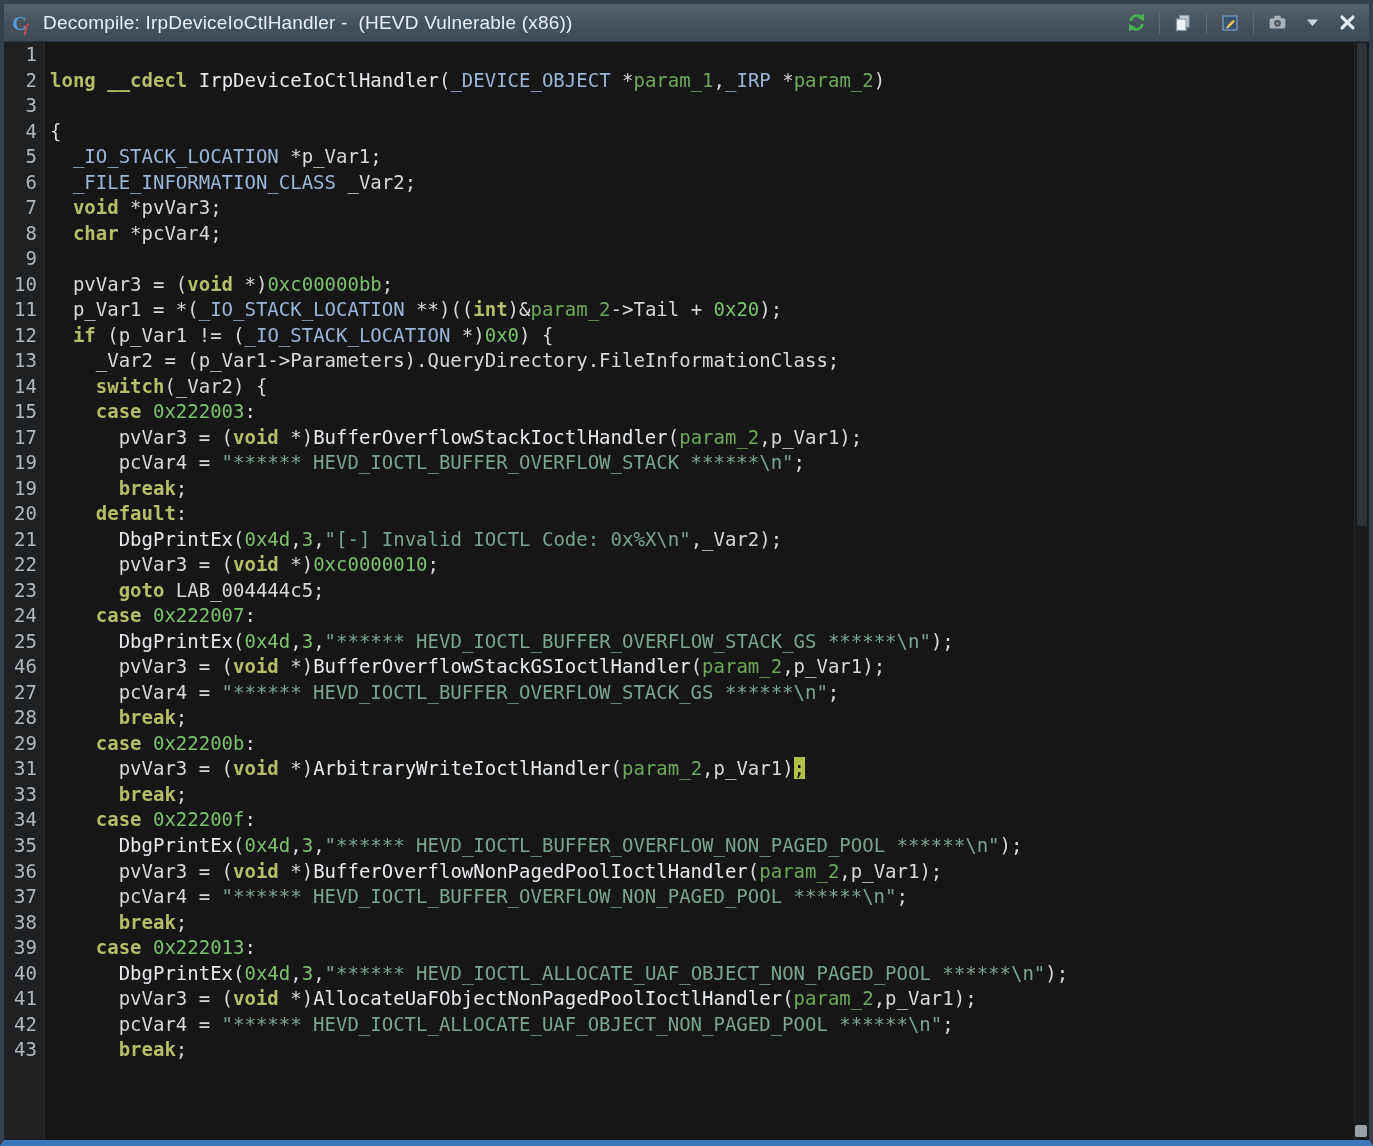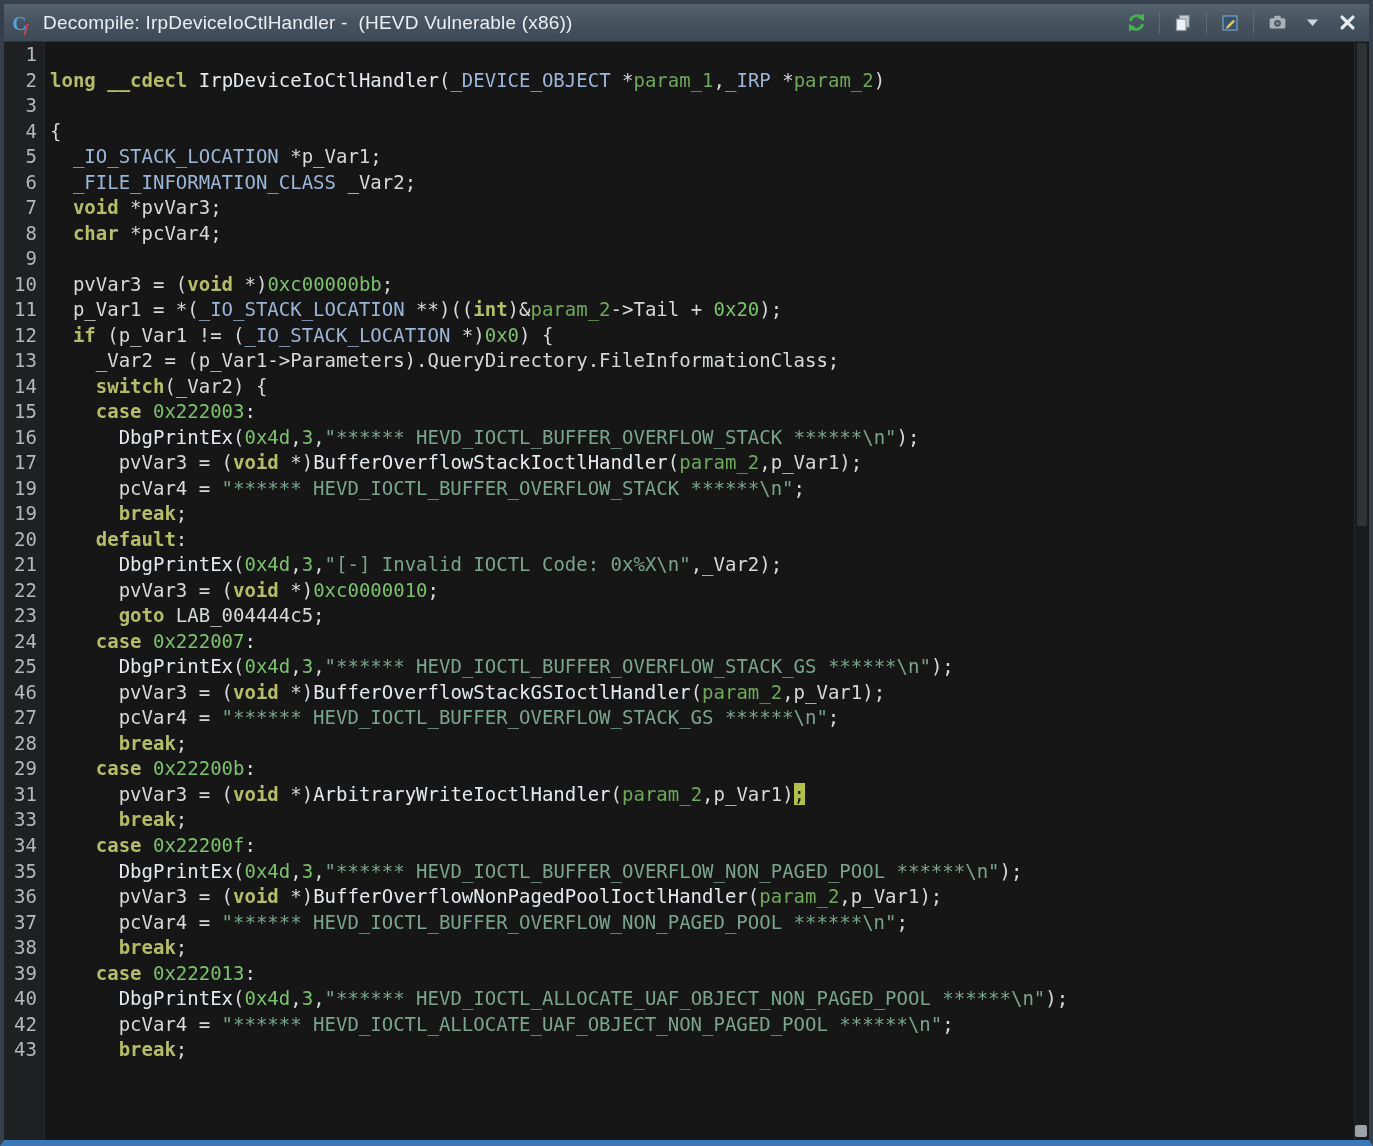--- a/index.html
+++ b/index.html
@@ -133,21 +133,20 @@
         <div class="row"><span class="ln">6</span><span class="ct"><span class="tk-v">  </span><span class="tk-t">_FILE_INFORMATION_CLASS</span><span class="tk-v"> _Var2;</span></span></div>
         <div class="row"><span class="ln">7</span><span class="ct"><span class="tk-v">  </span><span class="tk-k">void</span><span class="tk-v"> *pvVar3;</span></span></div>
         <div class="row"><span class="ln">8</span><span class="ct"><span class="tk-v">  </span><span class="tk-k">char</span><span class="tk-v"> *pcVar4;</span></span></div>
         <div class="row"><span class="ln">9</span><span class="ct"></span></div>
         <div class="row"><span class="ln">10</span><span class="ct"><span class="tk-v">  pvVar3 = (</span><span class="tk-k">void</span><span class="tk-v"> *)</span><span class="tk-c">0xc00000bb</span><span class="tk-v">;</span></span></div>
         <div class="row"><span class="ln">11</span><span class="ct"><span class="tk-v">  p_Var1 = *(</span><span class="tk-t">_IO_STACK_LOCATION</span><span class="tk-v"> **)((</span><span class="tk-k">int</span><span class="tk-v">)&amp;</span><span class="tk-p">param_2</span><span class="tk-v">-&gt;Tail + </span><span class="tk-c">0x20</span><span class="tk-v">);</span></span></div>
         <div class="row"><span class="ln">12</span><span class="ct"><span class="tk-v">  </span><span class="tk-k">if</span><span class="tk-v"> (p_Var1 != (</span><span class="tk-t">_IO_STACK_LOCATION</span><span class="tk-v"> *)</span><span class="tk-c">0x0</span><span class="tk-v">) {</span></span></div>
         <div class="row"><span class="ln">13</span><span class="ct"><span class="tk-v">    _Var2 = (p_Var1-&gt;Parameters).QueryDirectory.FileInformationClass;</span></span></div>
         <div class="row"><span class="ln">14</span><span class="ct"><span class="tk-v">    </span><span class="tk-k">switch</span><span class="tk-v">(_Var2) {</span></span></div>
         <div class="row"><span class="ln">15</span><span class="ct"><span class="tk-v">    </span><span class="tk-k">case</span><span class="tk-v"> </span><span class="tk-c">0x222003</span><span class="tk-v">:</span></span></div>
-        <div class="row"><span class="ln">16</span><span class="ct"><span class="tk-v">      </span><span class="tk-f">DbgPrintEx</span><span class="tk-v">(</span><span class="tk-c">0x4d</span><span class="tk-v">,</span><span class="tk-c">3</span><span class="tk-v">,</span><span class="tk-s">"****** HEVD_IOCTL_BUFFER_OVERFLOW_STACK ******\n"</span><span class="tk-v">);</span></span></div>
         <div class="row"><span class="ln">17</span><span class="ct"><span class="tk-v">      pvVar3 = (</span><span class="tk-k">void</span><span class="tk-v"> *)</span><span class="tk-f">BufferOverflowStackIoctlHandler</span><span class="tk-v">(</span><span class="tk-p">param_2</span><span class="tk-v">,p_Var1);</span></span></div>
         <div class="row"><span class="ln">19</span><span class="ct"><span class="tk-v">      pcVar4 = </span><span class="tk-s">"****** HEVD_IOCTL_BUFFER_OVERFLOW_STACK ******\n"</span><span class="tk-v">;</span></span></div>
         <div class="row"><span class="ln">19</span><span class="ct"><span class="tk-v">      </span><span class="tk-k">break</span><span class="tk-v">;</span></span></div>
         <div class="row"><span class="ln">20</span><span class="ct"><span class="tk-v">    </span><span class="tk-k">default</span><span class="tk-v">:</span></span></div>
         <div class="row"><span class="ln">21</span><span class="ct"><span class="tk-v">      </span><span class="tk-f">DbgPrintEx</span><span class="tk-v">(</span><span class="tk-c">0x4d</span><span class="tk-v">,</span><span class="tk-c">3</span><span class="tk-v">,</span><span class="tk-s">"[-] Invalid IOCTL Code: 0x%X\n"</span><span class="tk-v">,_Var2);</span></span></div>
         <div class="row"><span class="ln">22</span><span class="ct"><span class="tk-v">      pvVar3 = (</span><span class="tk-k">void</span><span class="tk-v"> *)</span><span class="tk-c">0xc0000010</span><span class="tk-v">;</span></span></div>
         <div class="row"><span class="ln">23</span><span class="ct"><span class="tk-v">      </span><span class="tk-k">goto</span><span class="tk-v"> LAB_004444c5;</span></span></div>
         <div class="row"><span class="ln">24</span><span class="ct"><span class="tk-v">    </span><span class="tk-k">case</span><span class="tk-v"> </span><span class="tk-c">0x222007</span><span class="tk-v">:</span></span></div>
         <div class="row"><span class="ln">25</span><span class="ct"><span class="tk-v">      </span><span class="tk-f">DbgPrintEx</span><span class="tk-v">(</span><span class="tk-c">0x4d</span><span class="tk-v">,</span><span class="tk-c">3</span><span class="tk-v">,</span><span class="tk-s">"****** HEVD_IOCTL_BUFFER_OVERFLOW_STACK_GS ******\n"</span><span class="tk-v">);</span></span></div>
         <div class="row"><span class="ln">46</span><span class="ct"><span class="tk-v">      pvVar3 = (</span><span class="tk-k">void</span><span class="tk-v"> *)</span><span class="tk-f">BufferOverflowStackGSIoctlHandler</span><span class="tk-v">(</span><span class="tk-p">param_2</span><span class="tk-v">,p_Var1);</span></span></div>
@@ -156,20 +155,21 @@
         <div class="row"><span class="ln">29</span><span class="ct"><span class="tk-v">    </span><span class="tk-k">case</span><span class="tk-v"> </span><span class="tk-c">0x22200b</span><span class="tk-v">:</span></span></div>
         <div class="row"><span class="ln">31</span><span class="ct"><span class="tk-v">      pvVar3 = (</span><span class="tk-k">void</span><span class="tk-v"> *)</span><span class="tk-f">ArbitraryWriteIoctlHandler</span><span class="tk-v">(</span><span class="tk-p">param_2</span><span class="tk-v">,p_Var1)</span><span class="tk-h">;</span></span></div>
         <div class="row"><span class="ln">33</span><span class="ct"><span class="tk-v">      </span><span class="tk-k">break</span><span class="tk-v">;</span></span></div>
         <div class="row"><span class="ln">34</span><span class="ct"><span class="tk-v">    </span><span class="tk-k">case</span><span class="tk-v"> </span><span class="tk-c">0x22200f</span><span class="tk-v">:</span></span></div>
         <div class="row"><span class="ln">35</span><span class="ct"><span class="tk-v">      </span><span class="tk-f">DbgPrintEx</span><span class="tk-v">(</span><span class="tk-c">0x4d</span><span class="tk-v">,</span><span class="tk-c">3</span><span class="tk-v">,</span><span class="tk-s">"****** HEVD_IOCTL_BUFFER_OVERFLOW_NON_PAGED_POOL ******\n"</span><span class="tk-v">);</span></span></div>
         <div class="row"><span class="ln">36</span><span class="ct"><span class="tk-v">      pvVar3 = (</span><span class="tk-k">void</span><span class="tk-v"> *)</span><span class="tk-f">BufferOverflowNonPagedPoolIoctlHandler</span><span class="tk-v">(</span><span class="tk-p">param_2</span><span class="tk-v">,p_Var1);</span></span></div>
         <div class="row"><span class="ln">37</span><span class="ct"><span class="tk-v">      pcVar4 = </span><span class="tk-s">"****** HEVD_IOCTL_BUFFER_OVERFLOW_NON_PAGED_POOL ******\n"</span><span class="tk-v">;</span></span></div>
         <div class="row"><span class="ln">38</span><span class="ct"><span class="tk-v">      </span><span class="tk-k">break</span><span class="tk-v">;</span></span></div>
         <div class="row"><span class="ln">39</span><span class="ct"><span class="tk-v">    </span><span class="tk-k">case</span><span class="tk-v"> </span><span class="tk-c">0x222013</span><span class="tk-v">:</span></span></div>
         <div class="row"><span class="ln">40</span><span class="ct"><span class="tk-v">      </span><span class="tk-f">DbgPrintEx</span><span class="tk-v">(</span><span class="tk-c">0x4d</span><span class="tk-v">,</span><span class="tk-c">3</span><span class="tk-v">,</span><span class="tk-s">"****** HEVD_IOCTL_ALLOCATE_UAF_OBJECT_NON_PAGED_POOL ******\n"</span><span class="tk-v">);</span></span></div>
+        <div class="row"><span class="ln">41</span><span class="ct"><span class="tk-v">      pvVar3 = (</span><span class="tk-k">void</span><span class="tk-v"> *)</span><span class="tk-f">AllocateUaFObjectNonPagedPoolIoctlHandler</span><span class="tk-v">(</span><span class="tk-p">param_2</span><span class="tk-v">,p_Var1);</span></span></div>
         <div class="row"><span class="ln">42</span><span class="ct"><span class="tk-v">      pcVar4 = </span><span class="tk-s">"****** HEVD_IOCTL_ALLOCATE_UAF_OBJECT_NON_PAGED_POOL ******\n"</span><span class="tk-v">;</span></span></div>
         <div class="row"><span class="ln">43</span><span class="ct"><span class="tk-v">      </span><span class="tk-k">break</span><span class="tk-v">;</span></span></div>
       </div>
     <div class="vscroll">
       <div class="vthumb"></div>
       <div class="scroll-corner"></div>
     </div>
   </div>
 
 </div>

